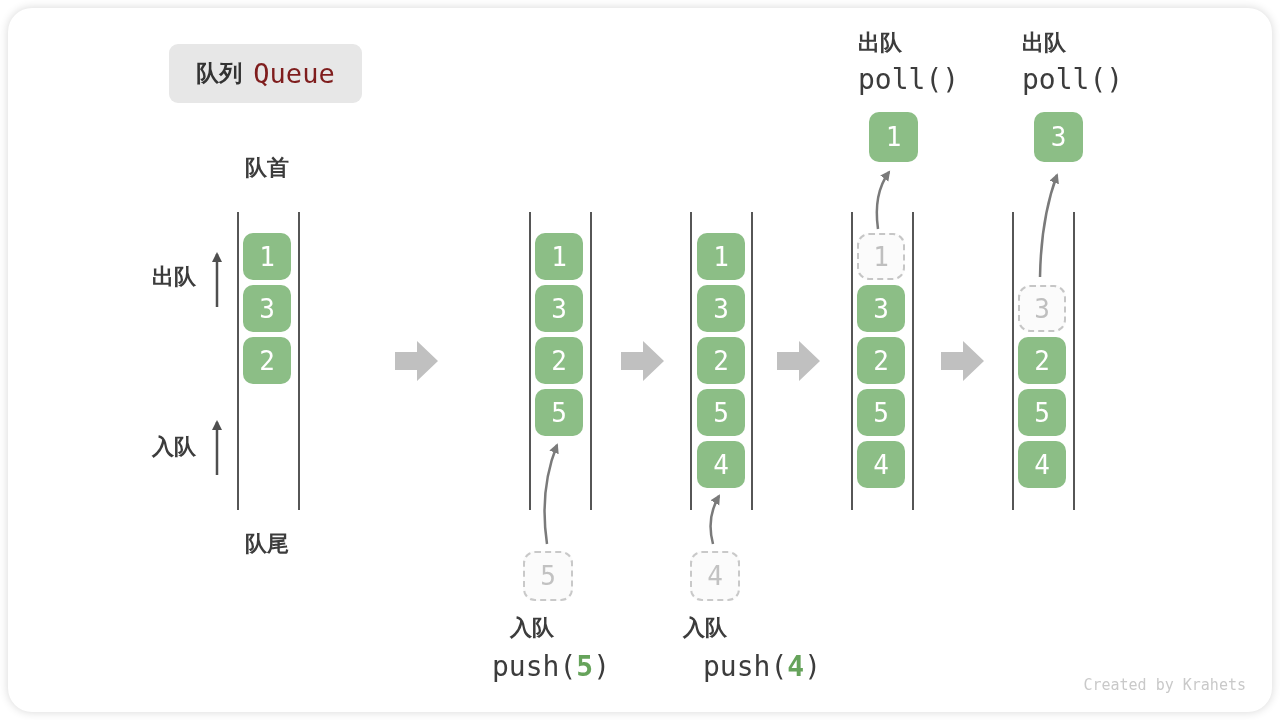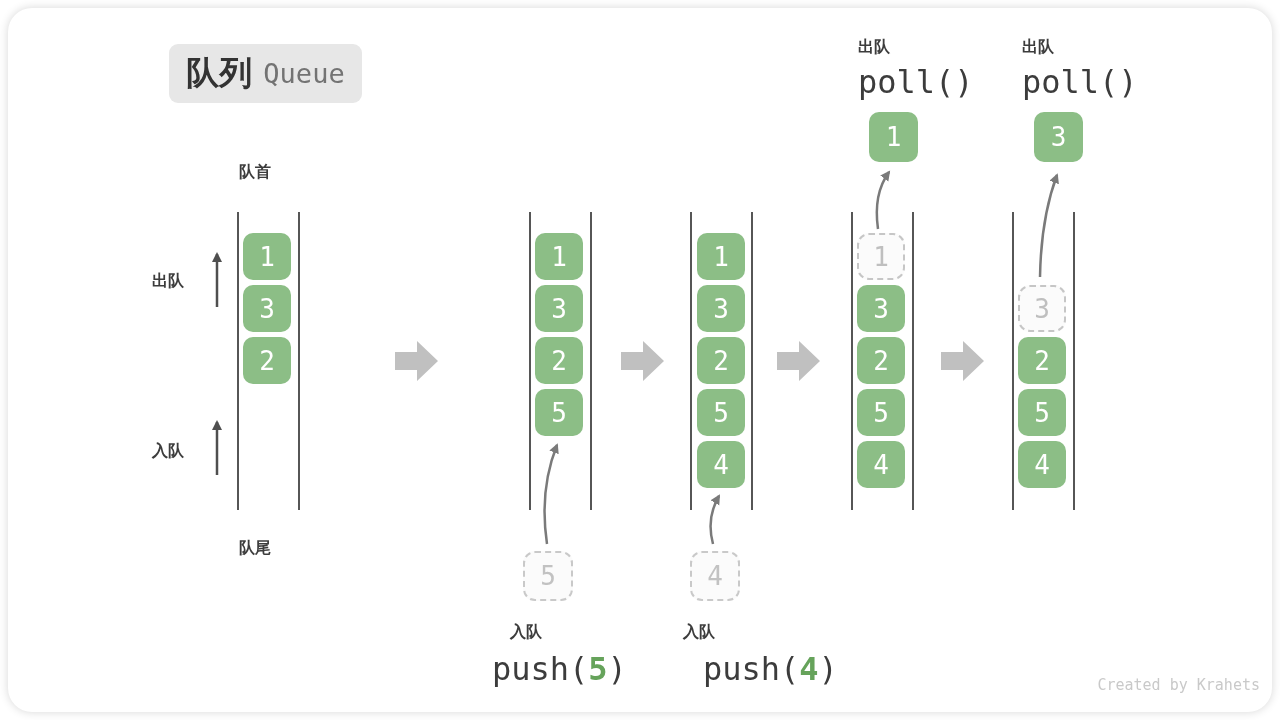--- a/index.html
+++ b/index.html
@@ -7,31 +7,31 @@
          font-family:"Liberation Sans",sans-serif;}
   .card{position:absolute;left:8px;top:8px;right:8px;bottom:8px;background:#ffffff;
         border-radius:24px;box-shadow:0 0 10px rgba(0,0,0,.16);z-index:0;}
 
   .abs{position:absolute;}
 
   
   .title-badge{left:169px;top:44px;width:193px;height:59px;background:#E7E7E7;
                border-radius:9px;display:flex;align-items:center;justify-content:center;
                gap:11px;z-index:3;}
-  .title-cn{font-size:33px;font-weight:700;color:#333333;}
+  .title-cn{font-size:23px;font-weight:700;color:#333333;}
   .title-en{font-family:"DejaVu Sans Mono","Liberation Mono",monospace;
-            font-size:27px;color:#737373;}
+            font-size:27px;color:#7f1d1d;}
 
   
-  .cjk{font-size:16px;font-weight:700;color:#3C3C3C;z-index:3;line-height:1.1;margin-top:7px;}
-  .center{text-align:left;}
+  .cjk{font-size:22px;font-weight:700;color:#3C3C3C;z-index:3;line-height:1.1;}
+  .center{text-align:center;}
 
   
   .code{font-family:"DejaVu Sans Mono","Liberation Mono",monospace;
-        font-size:32px;color:#3C3C3C;z-index:3;line-height:1.1;white-space:pre;}
+        font-size:28px;color:#3C3C3C;z-index:3;line-height:1.1;white-space:pre;}
   .code .arg{color:#66A35B;font-weight:700;}
 
   
   .wall{position:absolute;width:2px;top:212px;height:298px;background:#565656;z-index:2;}
 
   
   .cell{position:absolute;width:48px;height:47px;background:#8CBE86;border-radius:10px;
         color:#ffffff;font-family:"DejaVu Sans Mono","Liberation Mono",monospace;
         font-size:26px;display:flex;align-items:center;justify-content:center;z-index:3;}
   .cell.ghost{background:#FBFBFB;border:2px dashed #C6C6C6;box-sizing:border-box;
@@ -40,21 +40,21 @@
            color:#ffffff;font-family:"DejaVu Sans Mono","Liberation Mono",monospace;
            font-size:26px;display:flex;align-items:center;justify-content:center;z-index:3;}
   .incell{position:absolute;width:50px;height:50px;background:#FBFBFB;
           border:2px dashed #C9C9C9;box-sizing:border-box;border-radius:12px;
           color:#C2C2C2;font-family:"DejaVu Sans Mono","Liberation Mono",monospace;
           font-size:26px;display:flex;align-items:center;justify-content:center;z-index:3;}
 
   .overlay{position:absolute;left:0;top:0;width:1280px;height:720px;z-index:4;
            pointer-events:none;}
 
-  .credit{right:20px;top:676px;font-family:"DejaVu Sans Mono","Liberation Mono",monospace;
+  .credit{right:34px;top:676px;font-family:"DejaVu Sans Mono","Liberation Mono",monospace;
           font-size:15px;color:#C9C9C9;z-index:3;}
 </style>
 </head>
 <body>
 
 <div class="stage">
   <div class="card"></div>
 
   <div class="abs title-badge">
     <span class="title-cn">队列</span>

